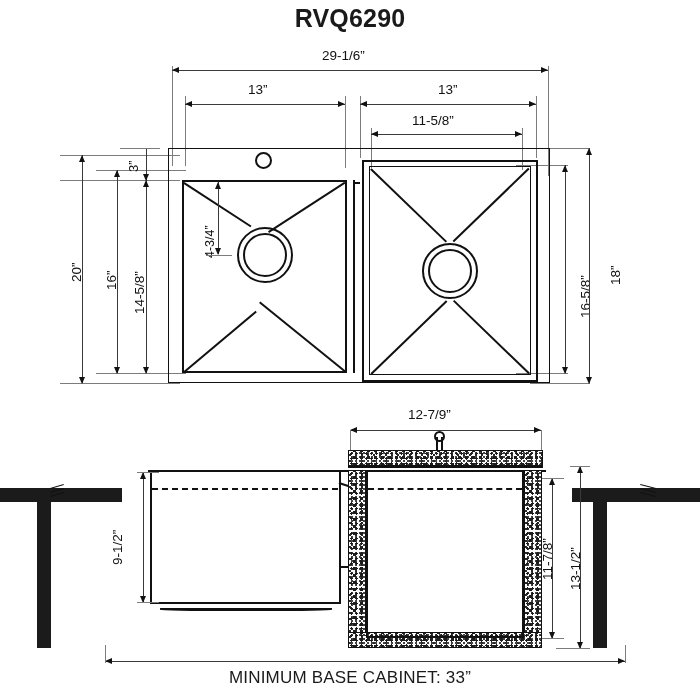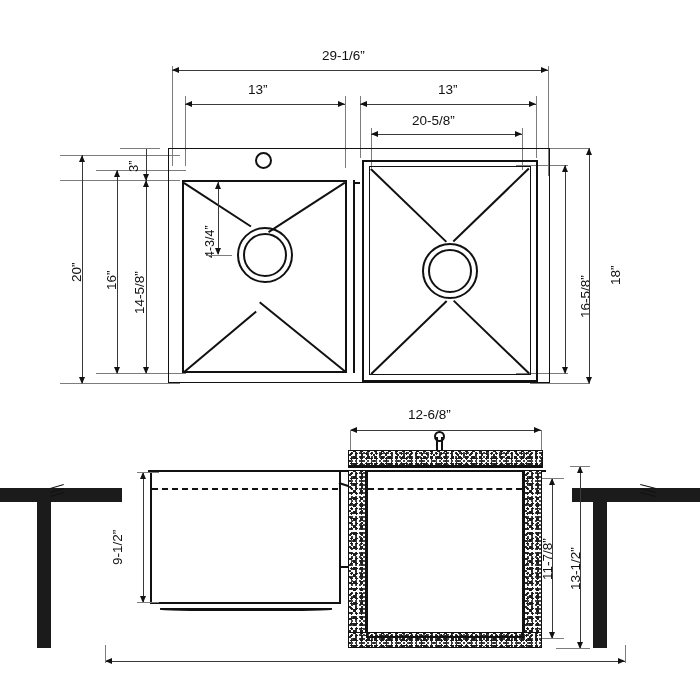--- a/index.html
+++ b/index.html
@@ -58,20 +58,21 @@
     background-size:5px 5px,7px 7px,4px 4px,6px 6px;
     background-position:0 0,2px 3px,1px 4px,4px 1px;
     border:1px solid #111;box-sizing:border-box;
   }
 </style>
 </head>
 <body>
 
 <div id="stage">
 
+  <div class="title">RVQ6290</div>
 
   <div>
 
     <div class="ln vl xthin" style="left:172px;top:66px;height:100px;"></div>
     <div class="ln vl xthin" style="left:548px;top:66px;height:110px;"></div>
     <div class="ln vl xthin" style="left:185px;top:96px;height:70px;"></div>
     <div class="ln vl xthin" style="left:345px;top:96px;height:72px;"></div>
     <div class="ln vl xthin" style="left:360px;top:96px;height:62px;"></div>
     <div class="ln vl xthin" style="left:536px;top:96px;height:62px;"></div>
     <div class="ln vl xthin" style="left:371px;top:128px;height:40px;"></div>
@@ -85,21 +86,21 @@
     <div class="dimtxt" style="left:248px;top:82px;">13”</div>
     <div class="ln hl thin" style="left:185px;top:104px;width:160px;"></div>
     <div class="arrow ar-l" style="left:185px;top:101px;"></div>
     <div class="arrow ar-r" style="left:338px;top:101px;"></div>
 
     <div class="dimtxt" style="left:438px;top:82px;">13”</div>
     <div class="ln hl thin" style="left:360px;top:104px;width:176px;"></div>
     <div class="arrow ar-l" style="left:360px;top:101px;"></div>
     <div class="arrow ar-r" style="left:529px;top:101px;"></div>
 
-    <div class="dimtxt" style="left:412px;top:113px;">20-5/8”</div>
+    <div class="dimtxt" style="left:412px;top:113px;">11-5/8”</div>
     <div class="ln hl thin" style="left:371px;top:134px;width:151px;"></div>
     <div class="arrow ar-l" style="left:371px;top:131px;"></div>
     <div class="arrow ar-r" style="left:515px;top:131px;"></div>
 
     <div class="ln hl xthin" style="left:60px;top:155px;width:120px;"></div>
     <div class="ln hl xthin" style="left:60px;top:180px;width:120px;"></div>
     <div class="ln hl xthin" style="left:60px;top:383px;width:120px;"></div>
     <div class="ln hl xthin" style="left:96px;top:170px;width:90px;"></div>
     <div class="ln hl xthin" style="left:96px;top:373px;width:90px;"></div>
 
@@ -169,21 +170,21 @@
     <div class="slope" style="left:529px;top:168px;width:105px;transform:rotate(136deg);"></div>
     <div class="slope" style="left:371px;top:373px;width:105px;transform:rotate(-44deg);"></div>
     <div class="slope" style="left:529px;top:373px;width:105px;transform:rotate(-136deg);"></div>
 
     <div class="ring ring-o" style="left:422px;top:243px;width:56px;height:56px;"></div>
     <div class="ring ring-i" style="left:428px;top:249px;width:44px;height:44px;"></div>
   </div>
 
   <div>
 
-    <div class="dimtxt" style="left:408px;top:407px;">12-6/8”</div>
+    <div class="dimtxt" style="left:408px;top:407px;">12-7/9”</div>
     <div class="ln hl thin" style="left:350px;top:430px;width:191px;"></div>
     <div class="arrow ar-l" style="left:350px;top:427px;"></div>
     <div class="arrow ar-r" style="left:534px;top:427px;"></div>
     <div class="ln vl xthin" style="left:350px;top:430px;height:22px;"></div>
     <div class="ln vl xthin" style="left:541px;top:430px;height:22px;"></div>
 
     <div class="hole" style="left:434px;top:431px;width:11px;height:11px;"></div>
     <div class="ln vl" style="left:436px;top:437px;width:2px;height:26px;"></div>
     <div class="ln vl" style="left:441px;top:437px;width:2px;height:26px;"></div>
 
@@ -247,13 +248,14 @@
     <div class="ln hl xthin" style="left:570px;top:466px;width:20px;"></div>
     <div class="ln hl xthin" style="left:556px;top:648px;width:34px;"></div>
 
     <div class="ln hl thin" style="left:105px;top:661px;width:520px;"></div>
     <div class="arrow ar-l" style="left:105px;top:658px;"></div>
     <div class="arrow ar-r" style="left:618px;top:658px;"></div>
     <div class="ln vl xthin" style="left:105px;top:645px;height:18px;"></div>
     <div class="ln vl xthin" style="left:625px;top:645px;height:18px;"></div>
   </div>
 
+  <div class="caption">MINIMUM BASE CABINET: 33”</div>
 </div>
 
 </body></html>

